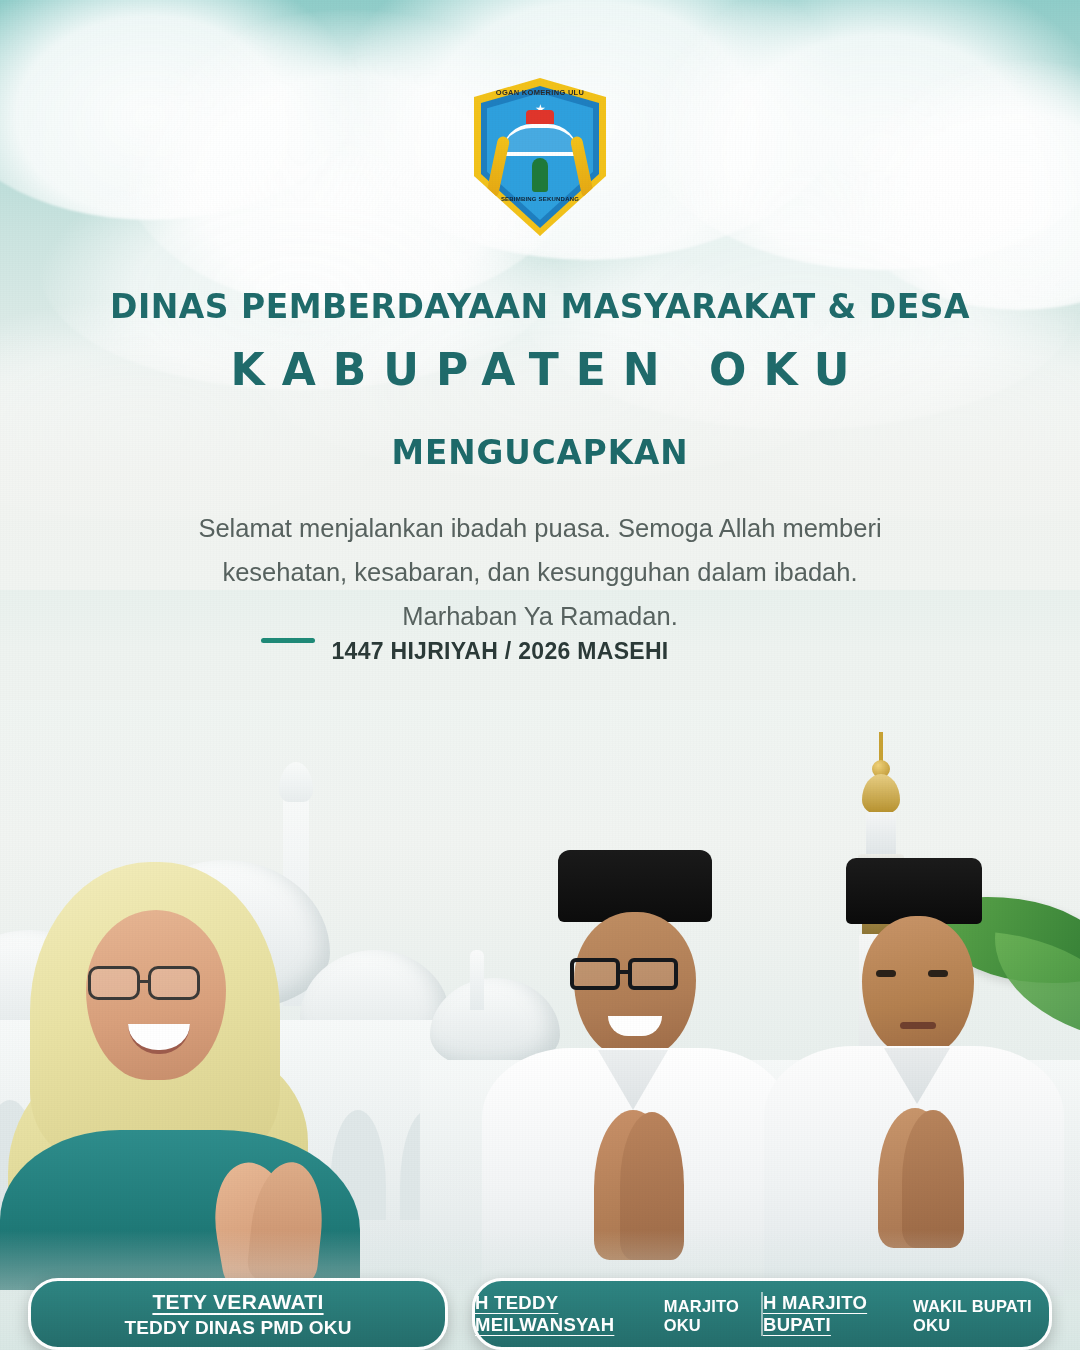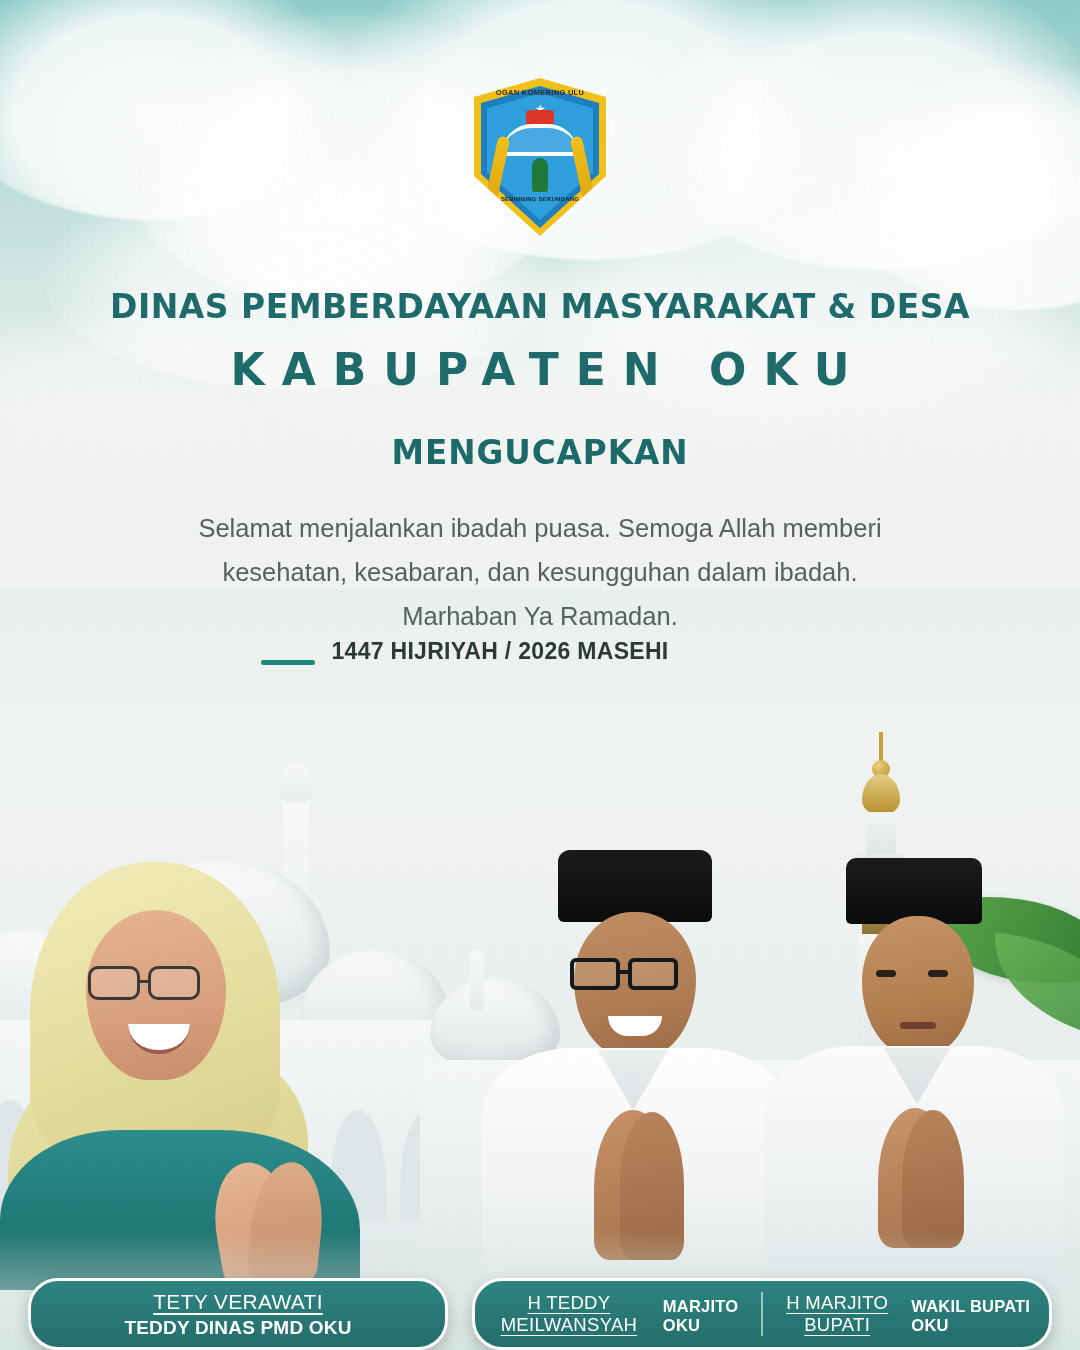--- a/index.html
+++ b/index.html
@@ -130,21 +130,21 @@
     font-family: "DejaVu Sans", sans-serif;
     transform: scaleX(0.96);
   }
   .message {
     position: absolute; left: 190px; top: 506px; width: 700px; text-align: center;
     font-size: 25.5px; line-height: 44px; color: #57625f;
     font-family: "Liberation Sans", sans-serif;
   }
   .year-row {
     position: absolute; left: 0; top: 638px; width: 930px;
-    display: flex; align-items: flex-end; justify-content: center; gap: 16px;
+    display: flex; align-items: flex-start; justify-content: center; gap: 16px;
   }
   .year-dash { width: 54px; height: 5px; background: #1f8a78; border-radius: 3px; }
   .year-text {
     font-size: 23px; font-weight: 800; color: #2b3a38; letter-spacing: .3px;
   }
 
   
   .mosque { position: absolute; left: 0; top: 700px; width: 1080px; height: 600px; }
   .m-dome {
     position: absolute; background: linear-gradient(180deg, #ffffff 0%, #eef1f2 55%, #dfe5e7 100%);
@@ -332,24 +332,23 @@
     border-radius: 30px;
     box-shadow: 0 6px 16px rgba(0,0,0,.22);
     display: flex; flex-direction: column; align-items: center; justify-content: center;
     color: #ffffff;
   }
   .plate-left { left: 28px; top: 1278px; width: 420px; height: 72px; }
   .plate-right { left: 472px; top: 1278px; width: 580px; height: 72px; flex-direction: row; gap: 0; }
   .plate-half { flex: 1; display: flex; flex-direction: row; align-items: center; justify-content: center; }
   .plate-divider { width: 2px; height: 44px; background: rgba(255,255,255,.55); }
   .plate-name {
-    font-size: 21px; font-weight: 400; letter-spacing: .3px;
+    font-size: 21px; font-weight: 700; letter-spacing: .3px;
     text-decoration: underline; text-underline-offset: 4px;
     font-family: "Liberation Sans", sans-serif;
-    text-align: center;
   }
   .plate-name.sm { font-size: 18.5px; }
   .plate-role { font-size: 19px; font-weight: 800; letter-spacing: .2px; margin-top: 3px; }
   .plate-role.sm { font-size: 16.5px; }
 
   .ground-fade {
     position: absolute; left: 0; top: 1230px; width: 1080px; height: 120px;
     background: linear-gradient(180deg, rgba(225,236,233,0) 0%, rgba(222,235,232,.55) 60%, rgba(216,231,228,.85) 100%);
     pointer-events: none;
   }

